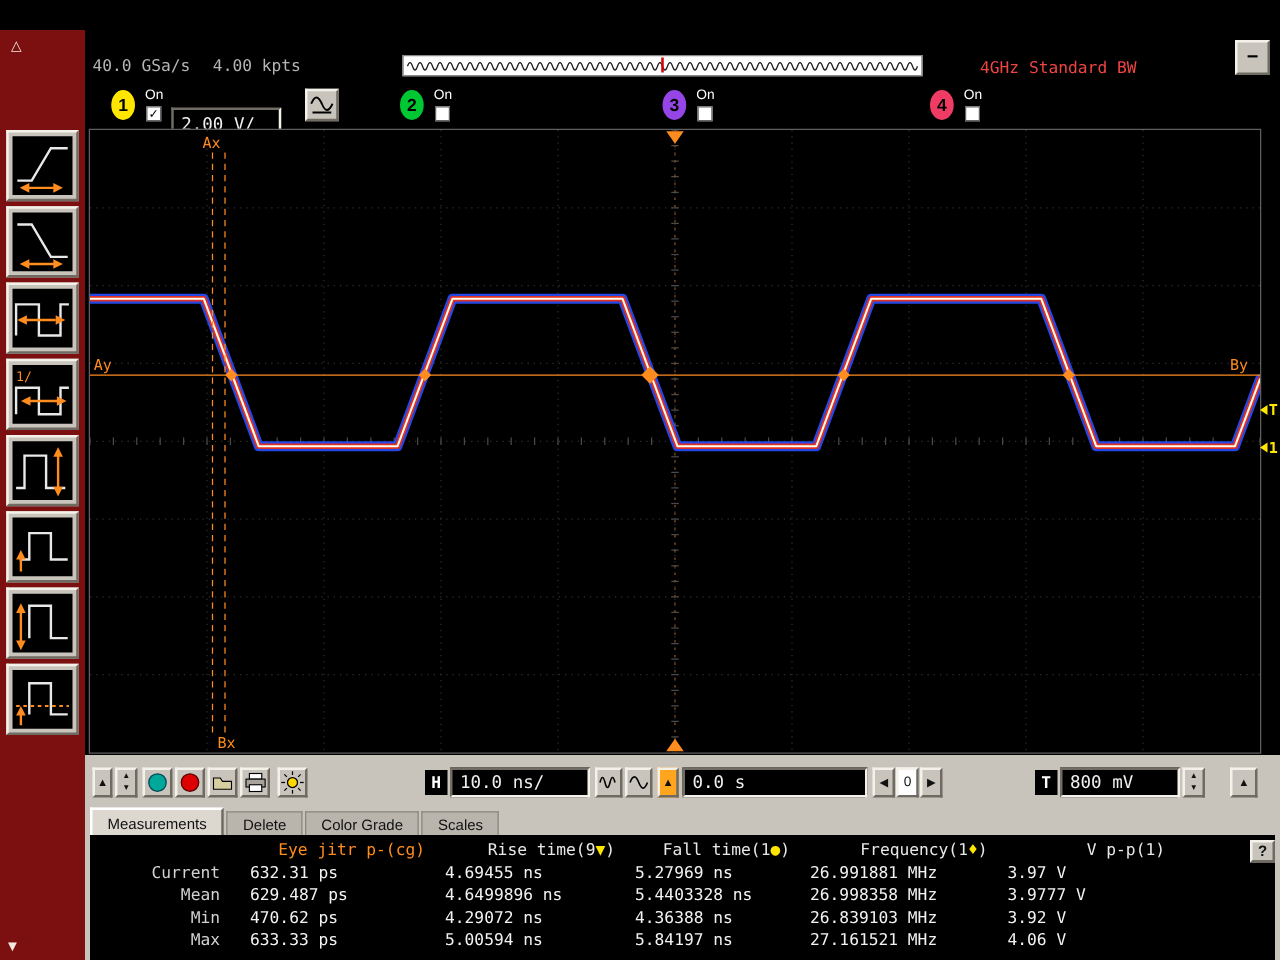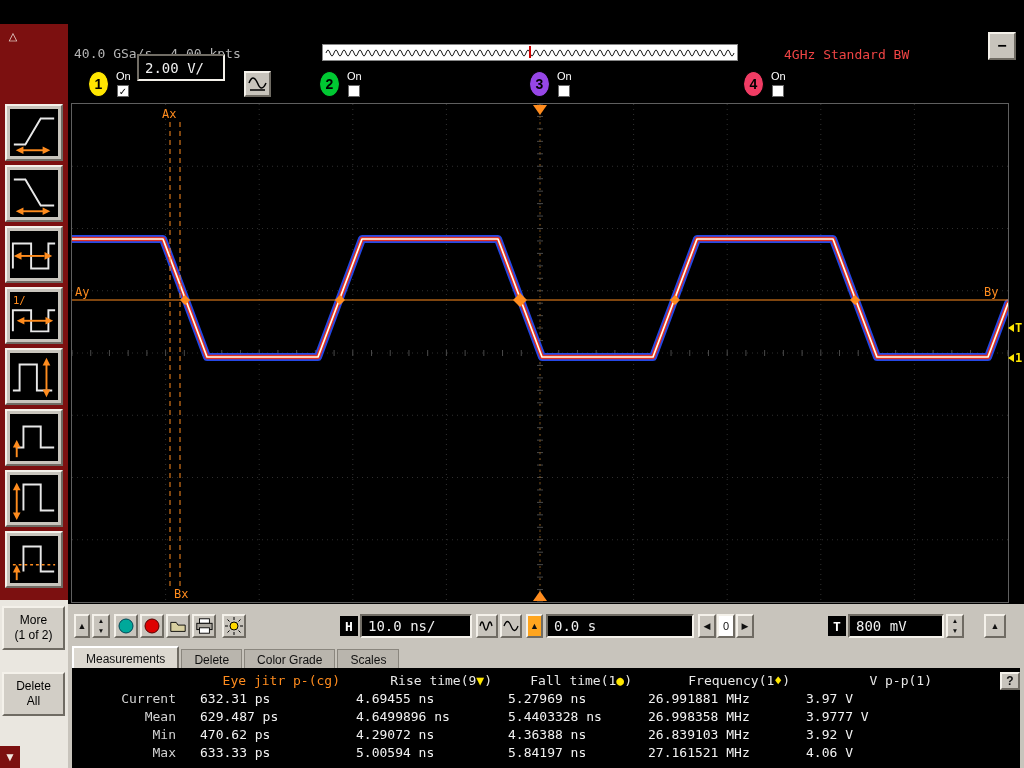--- a/index.html
+++ b/index.html
@@ -119,51 +119,41 @@
     </div>
     <div class="tool-btn" style="top:507px">
       <svg viewBox="0 0 50 47">
         <path d="M14,36 L14,10 L32,10 L32,36 L46,36" stroke="#e8e8e8" stroke-width="2" fill="none"></path>
         <line x1="3" y1="29" x2="47" y2="29" stroke="#ff8c1e" stroke-width="1.5" stroke-dasharray="3 3"></line>
         <line x1="7" y1="45" x2="7" y2="34" stroke="#ff8c1e" stroke-width="2"></line>
         <path d="M7,29 l-4,8 h8 z" fill="#ff8c1e"></path>
       </svg>
     </div>
 
-    <div class="side-panel">
-      <button class="side-btn" style="top:6px">
-        <span>More</span><br>
-        <span>(1 of 2)</span>
-      </button>
-      <button class="side-btn" style="top:72px">
-        <span>Delete</span><br>
-        <span>All</span>
-      </button>
-    </div>
     <div class="scrollbtn" id="scroll-down">
         <span>▼</span>
       </div>
   </aside>
 
   <div class="rate-line">
     <span>40.0 GSa/s</span><span>4.00 kpts</span>
   </div>
   <div class="preview">
     <svg id="preview-svg" width="414" height="15" viewBox="0 0 414 15">
         <path d="M3,8 q2,-6 4,0 q2,6 4,0 q2,-6 4,0 q2,6 4,0 q2,-6 4,0 q2,6 4,0 q2,-6 4,0 q2,6 4,0 q2,-6 4,0 q2,6 4,0 q2,-6 4,0 q2,6 4,0 q2,-6 4,0 q2,6 4,0 q2,-6 4,0 q2,6 4,0 q2,-6 4,0 q2,6 4,0 q2,-6 4,0 q2,6 4,0 q2,-6 4,0 q2,6 4,0 q2,-6 4,0 q2,6 4,0 q2,-6 4,0 q2,6 4,0 q2,-6 4,0 q2,6 4,0 q2,-6 4,0 q2,6 4,0 q2,-6 4,0 q2,6 4,0 q2,-6 4,0 q2,6 4,0 q2,-6 4,0 q2,6 4,0 q2,-6 4,0 q2,6 4,0 q2,-6 4,0 q2,6 4,0 q2,-6 4,0 q2,6 4,0 q2,-6 4,0 q2,6 4,0 q2,-6 4,0 q2,6 4,0 q2,-6 4,0 q2,6 4,0 q2,-6 4,0 q2,6 4,0 q2,-6 4,0 q2,6 4,0 q2,-6 4,0 q2,6 4,0 q2,-6 4,0 q2,6 4,0 q2,-6 4,0 q2,6 4,0 q2,-6 4,0 q2,6 4,0 q2,-6 4,0 q2,6 4,0 q2,-6 4,0 q2,6 4,0 q2,-6 4,0 q2,6 4,0 q2,-6 4,0 q2,6 4,0 q2,-6 4,0 q2,6 4,0 q2,-6 4,0 q2,6 4,0 q2,-6 4,0 q2,6 4,0 q2,-6 4,0 q2,6 4,0 q2,-6 4,0 q2,6 4,0 q2,-6 4,0 q2,6 4,0 q2,-6 4,0 q2,6 4,0 q2,-6 4,0 q2,6 4,0 q2,-6 4,0 q2,6 4,0 q2,-6 4,0 q2,6 4,0 q2,-6 4,0 q2,6 4,0 q2,-6 4,0 q2,6 4,0 q2,-6 4,0 q2,6 4,0 q2,-6 4,0 q2,6 4,0 q2,-6 4,0 q2,6 4,0 q2,-6 4,0 q2,6 4,0 q2,-6 4,0 q2,6 4,0" fill="none" stroke="#1a1a1a" stroke-width="1"></path>
         <line x1="207" y1="1" x2="207" y2="13" stroke="#d40000" stroke-width="2"></line>
       </svg>
   </div>
   <div class="bw-label">4GHz Standard BW</div>
   <div class="min-btn">−</div>
 
   <div class="ch-badge" style="left: 88px; top: 71px; background: rgb(255, 230, 0);">1</div>
   <span class="ch-on" style="left:116px;top:70px">On</span>
   <span class="ch-check" style="left:117px;top:85px">✓</span>
-  <div class="disp" style="left:137px;top:54px;width:88px;height:27px">2.00 V/</div>
+  <div class="disp" style="left:137px;top:86px;width:88px;height:27px">2.00 V/</div>
   <div class="cbtn" style="left:244px;top:71px;width:27px;height:26px">
     <svg width="23" height="20" viewBox="0 0 23 20">
       <path d="M3,9 q4,-10 8.5,0 q4,10 8.5,0" stroke="#000" stroke-width="1.5" fill="none"></path>
       <line x1="4" y1="16" x2="19" y2="16" stroke="#000" stroke-width="1.5"></line>
     </svg>
   </div>
 
   <div class="ch-badge" style="left: 319px; top: 71px; background: rgb(0, 200, 50);">2</div>
   <span class="ch-on" style="left:347px;top:70px">On</span>
   <span class="ch-check" style="left:348px;top:85px"></span>

